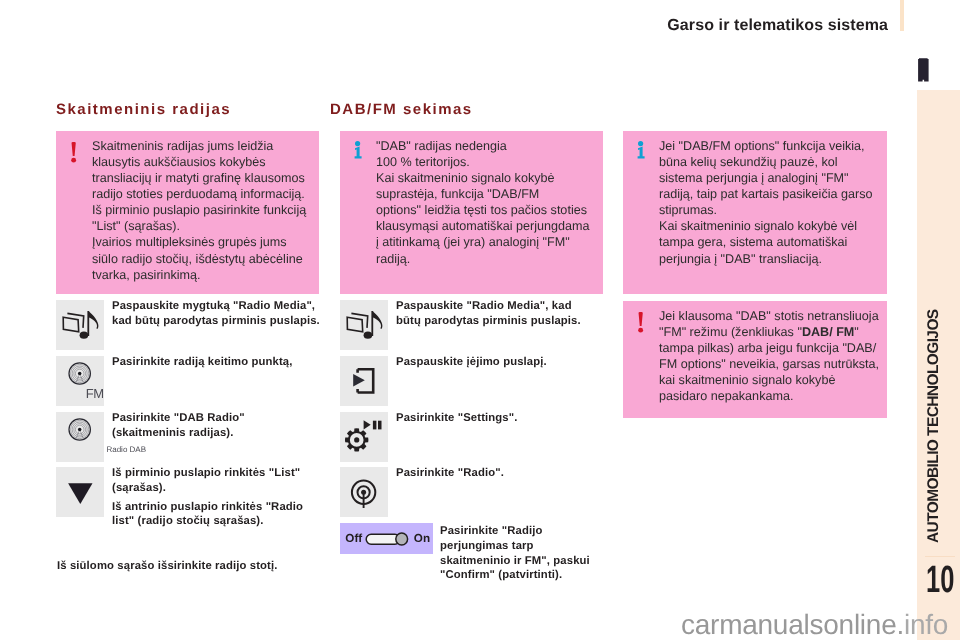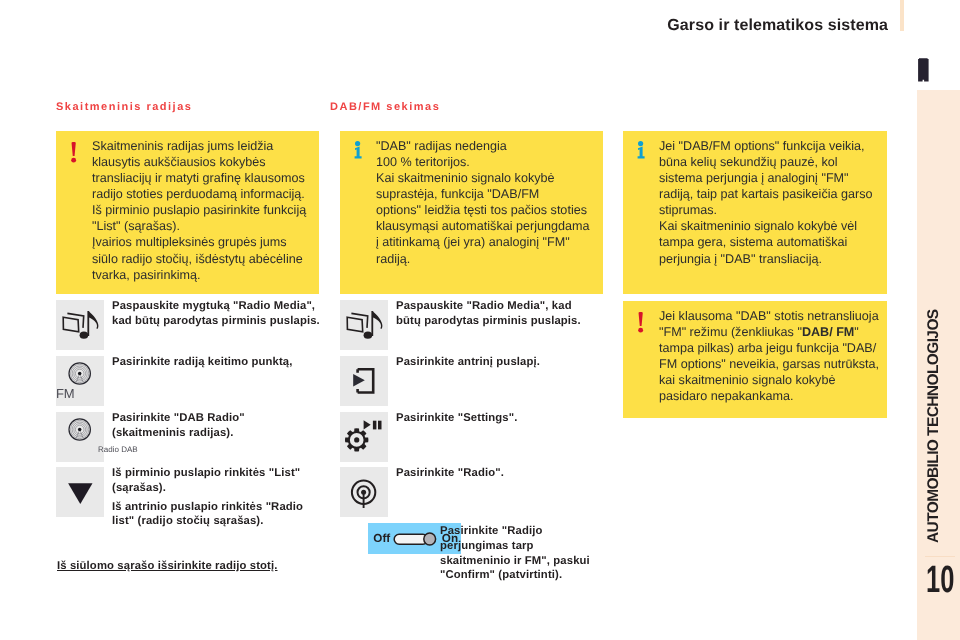--- a/index.html
+++ b/index.html
@@ -21,43 +21,43 @@
   .tab-num{position:absolute;left:926px;top:561px;
            font-size:38px;font-weight:bold;color:#231f20;line-height:1;letter-spacing:0;
            transform:scaleX(.67);transform-origin:left top;}
   .tab-sep{position:absolute;left:925px;top:556px;width:30px;height:1px;background:#f8ddc4;}
 
   
   .nub{position:absolute;left:918px;top:58px;width:11px;height:24px;line-height:0;}
 
   
   .col{position:absolute;}
-  .col-title{font-size:11px;font-weight:bold;color:#ef4444;letter-spacing:1.5px;white-space:nowrap;}
-
-  .note{background:#fde047;box-sizing:border-box;position:relative;}
+  .col-title{font-size:15px;font-weight:bold;color:#7f1d1d;letter-spacing:1.5px;white-space:nowrap;}
+
+  .note{background:#f9a8d4;box-sizing:border-box;position:relative;}
   .note p{margin:0;position:absolute;left:36px;top:6.5px;font-size:12.6px;line-height:16.15px;
           color:#2d2d2d;white-space:nowrap;}
   .note .ni{position:absolute;left:15px;top:11px;line-height:0;}
   .note [data-name="info-icon"]{left:13.5px;top:10.4px;}
 
   .step{position:absolute;}
   .step-ico{position:absolute;left:0;top:0;width:48px;height:50px;background:#e9e9e9;}
   .step-txt{position:absolute;left:56px;top:-1px;font-size:11.3px;font-weight:bold;letter-spacing:.12px;
             color:#231f20;line-height:14.75px;white-space:nowrap;}
   .step-txt.para .pg{display:block;}
   .step-txt.para .pg + .pg{margin-top:4.2px;}
   .step-txt.para .pg + .pg + .pg{margin-top:1.4px;}
   .foot-note{position:absolute;font-size:11.3px;font-weight:bold;letter-spacing:.12px;
-             color:#231f20;line-height:14.75px;white-space:nowrap;text-decoration:underline;}
-
-  .icolabel{position:absolute;left:0;width:48px;text-align:left;color:#4d4d55;}
+             color:#231f20;line-height:14.75px;white-space:nowrap;}
+
+  .icolabel{position:absolute;left:0;width:48px;text-align:right;color:#4d4d55;}
   .icolabel.fm{font-size:13px;letter-spacing:-.2px;}
   .icolabel.dab{font-size:8px;letter-spacing:0;}
 
-  .toggle{position:absolute;width:93px;height:31px;background:#7dd3fc;margin-left:28px;}
+  .toggle{position:absolute;width:93px;height:31px;background:#c4b5fd;}
 
   .wm{position:absolute;left:681px;top:613px;font-size:28px;color:#989898;letter-spacing:-.25px;line-height:24px;}
   .wm .dim{color:#a9a9a9;}
 
   
   .col-left  .col-title{position:absolute;left:56px; top:101px;}
   .col-mid   .col-title{position:absolute;left:330px;top:101px;}
   .note-left {position:absolute;left:56px; top:131px;width:263px;height:163px;}
   .note-mid  {position:absolute;left:340px;top:131px;width:263px;height:163px;}
   .note-r1   {position:absolute;left:623px;top:131px;width:264px;height:163px;}
@@ -186,21 +186,21 @@
     </div>
 
     <div class="step" data-name="step-row" style="left:340px;top:356px;">
       <div class="step-ico" data-name="next-page-icon">
         <svg viewBox="0 0 48 50" width="48" height="50" aria-hidden="true">
           <path d="M17.6 13.2 L33.2 13.2 L33.2 36.5 L17.6 36.5" fill="none" stroke="#231f20" stroke-width="2.6"></path>
           <path d="M17.6 13.2 L17.6 16.8 M17.6 32.9 L17.6 36.5" fill="none" stroke="#231f20" stroke-width="2.6"></path>
           <path d="M13.2 18.0 L24.8 24.3 L13.2 30.6 Z" fill="#2b2b33"></path>
         </svg>
       </div>
-      <div class="step-txt" data-name="step-text">Pasirinkite antrinį puslapį.</div>
+      <div class="step-txt" data-name="step-text">Paspauskite įėjimo puslapį.</div>
     </div>
 
     <div class="step" data-name="step-row" style="left:340px;top:412px;">
       <div class="step-ico" data-name="settings-icon">
         <svg viewBox="0 0 48 50" width="48" height="50" aria-hidden="true">
           <g fill="#231f20">
             <path fill-rule="evenodd" d="M14.19 19.41 L14.37 16.43 A11.70 11.70 0 0 1 19.03 16.43 L19.21 19.41 A8.85 8.85 0 0 1 20.92 20.12 L23.16 18.14 A11.70 11.70 0 0 1 26.46 21.44 L24.48 23.68 A8.85 8.85 0 0 1 25.19 25.39 L28.17 25.57 A11.70 11.70 0 0 1 28.17 30.23 L25.19 30.41 A8.85 8.85 0 0 1 24.48 32.12 L26.46 34.36 A11.70 11.70 0 0 1 23.16 37.66 L20.92 35.68 A8.85 8.85 0 0 1 19.21 36.39 L19.03 39.37 A11.70 11.70 0 0 1 14.37 39.37 L14.19 36.39 A8.85 8.85 0 0 1 12.48 35.68 L10.24 37.66 A11.70 11.70 0 0 1 6.94 34.36 L8.92 32.12 A8.85 8.85 0 0 1 8.21 30.41 L5.23 30.23 A11.70 11.70 0 0 1 5.23 25.57 L8.21 25.39 A8.85 8.85 0 0 1 8.92 23.68 L6.94 21.44 A11.70 11.70 0 0 1 10.24 18.14 L12.48 20.12 A8.85 8.85 0 0 1 14.19 19.41 Z M16.7 27.9 m-6.85 0 a6.85 6.85 0 1 0 13.7 0 a6.85 6.85 0 1 0 -13.7 0 Z"></path>
             <circle cx="16.7" cy="27.9" r="2.6"></circle>
             <path d="M23.6 8.3 L30.7 12.7 L23.6 17.4 Z"></path>
             <rect x="32.9" y="8.7" width="3.5" height="8.7"></rect>
@@ -246,13 +246,14 @@
     </div>
     <div class="note note-r2" data-name="right-note-box-2">
       <span class="ni" data-name="warning-icon"><svg width="6" height="21" viewBox="0 0 6 21" aria-hidden="true">
             <path d="M0.55 0.9 C0.55 0.4 1.1 0 2.65 0 C4.2 0 4.75 0.4 4.75 0.9 L3.55 13.9 L1.75 13.9 Z" fill="#d7142a"></path>
             <ellipse cx="2.65" cy="18.2" rx="2.45" ry="2.35" fill="#d7142a"></ellipse>
           </svg></span>
       <p data-name="right-note-2-text">Jei klausoma "DAB" stotis netransliuoja<br>"FM" režimu (ženkliukas "<b>DAB/ FM</b>"<br>tampa pilkas) arba jeigu funkcija "DAB/<br>FM options" neveikia, garsas nutrūksta,<br>kai skaitmeninio signalo kokybė<br>pasidaro nepakankama.</p>
     </div>
   </div>
 
+  <div class="wm" data-name="watermark"><span data-name="watermark-main">carmanualsonline.</span><span class="dim" data-name="watermark-tail">info</span></div>
 </div>
 
 </body></html>

